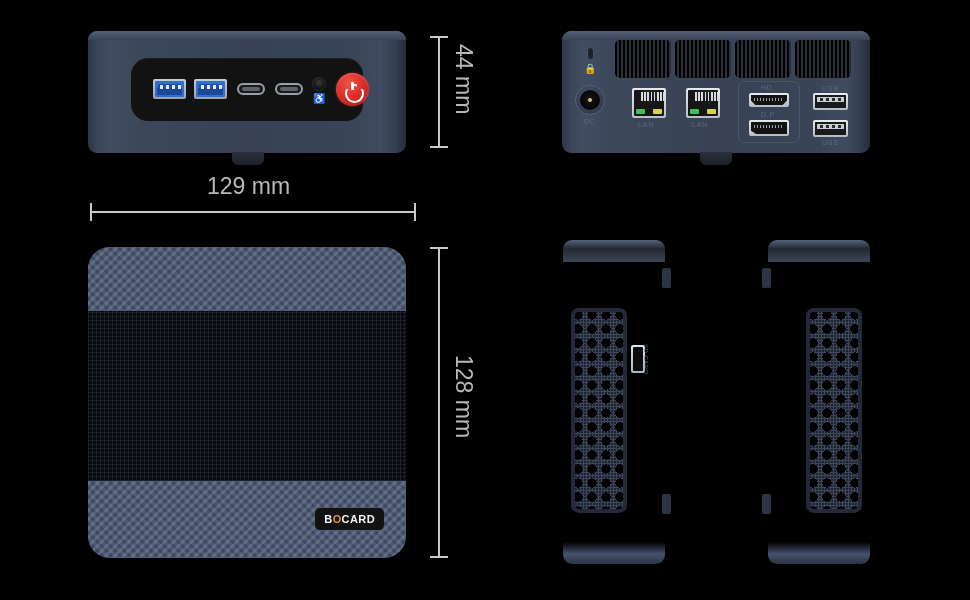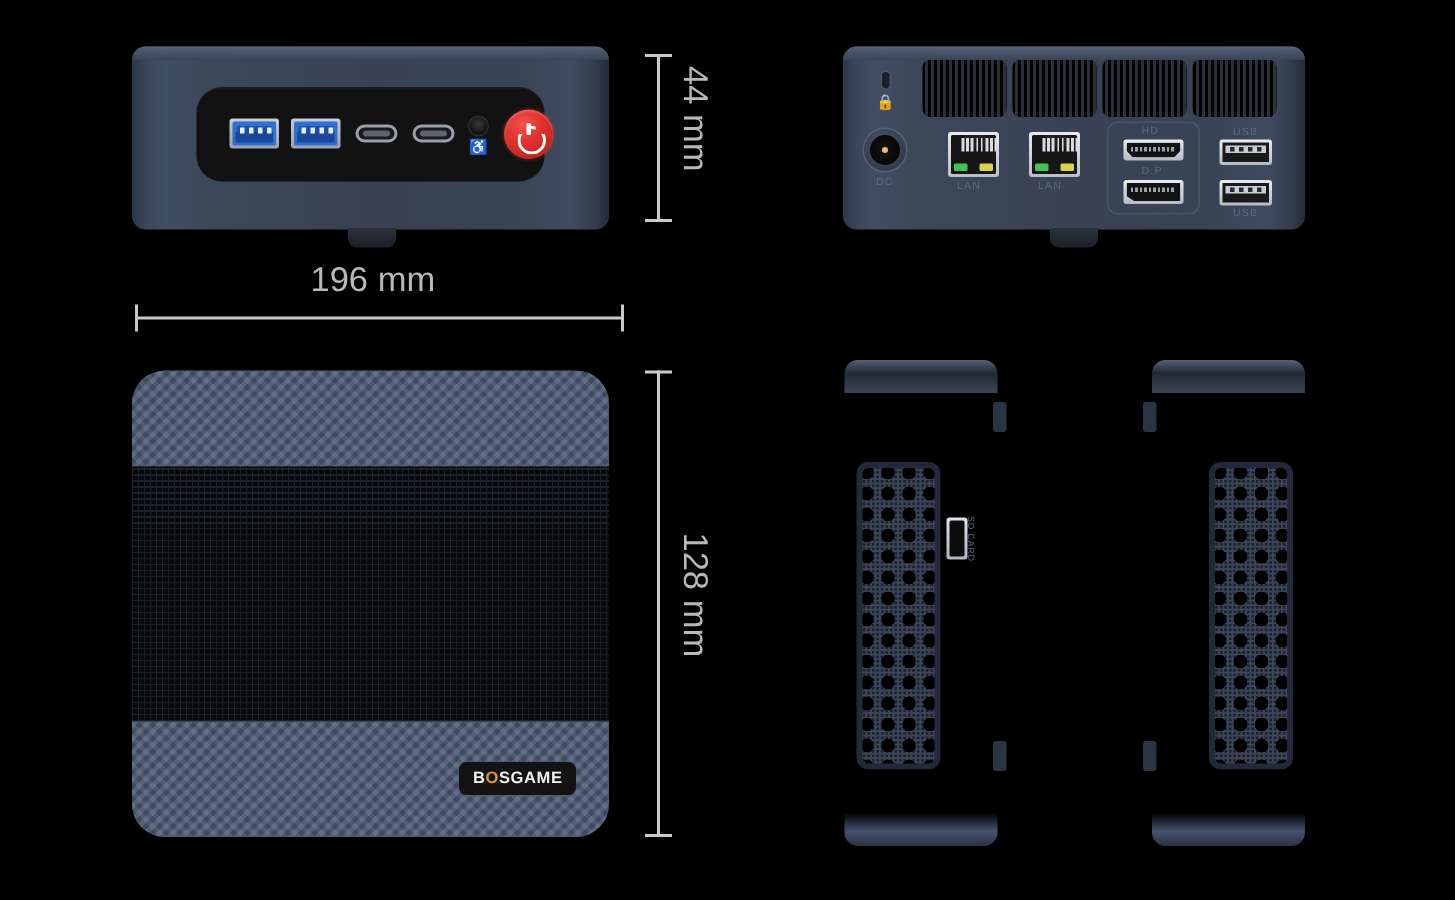--- a/index.html
+++ b/index.html
@@ -472,21 +472,21 @@
     <div class="foot-tab" style="left:138px; bottom:-12px;"></div>
   </div>
 
   <div id="top-view">
     <div class="diamond-band top"></div>
     <div class="mesh-grille"></div>
     <div class="diamond-band bottom"></div>
     <div class="logo-badge">
       <span>B</span>
         <span class="logo-o">O</span>
-        <span>SGAME</span>
+        <span>CARD</span>
     </div>
   </div>
 
   <div class="side-view" style="left:563px; top:240px;">
     <div class="side-cap top"></div>
     <div class="mesh-panel" style="left:8px; top:68px;"></div>
     <div class="sd-slot" style="left:68px; top:105px;">
       <div class="sd-slot-in"></div>
     </div>
     <div class="sd-label" style="left:86px; top:104px;">SD CARD</div>
@@ -506,21 +506,21 @@
   <div class="dim-v" style="left:438px; top:36px; height:112px;">
     <div class="tick t"></div>
       <div class="tick b"></div>
   </div>
   <div class="dim-label-v" style="left:450px; top:44px;">44 mm</div>
 
   <div class="dim-h" style="left:90px; top:211px; width:326px;">
     <div class="tick l"></div>
       <div class="tick r"></div>
   </div>
-  <div class="dim-label-h" style="left:207px; top:173px;">196 mm</div>
+  <div class="dim-label-h" style="left:207px; top:173px;">129 mm</div>
 
   <div class="dim-v" style="left:438px; top:247px; height:311px;">
     <div class="tick t"></div>
       <div class="tick b"></div>
   </div>
   <div class="dim-label-v" style="left:450px; top:355px;">128 mm</div>
 
 </div>
 
 </body></html>

